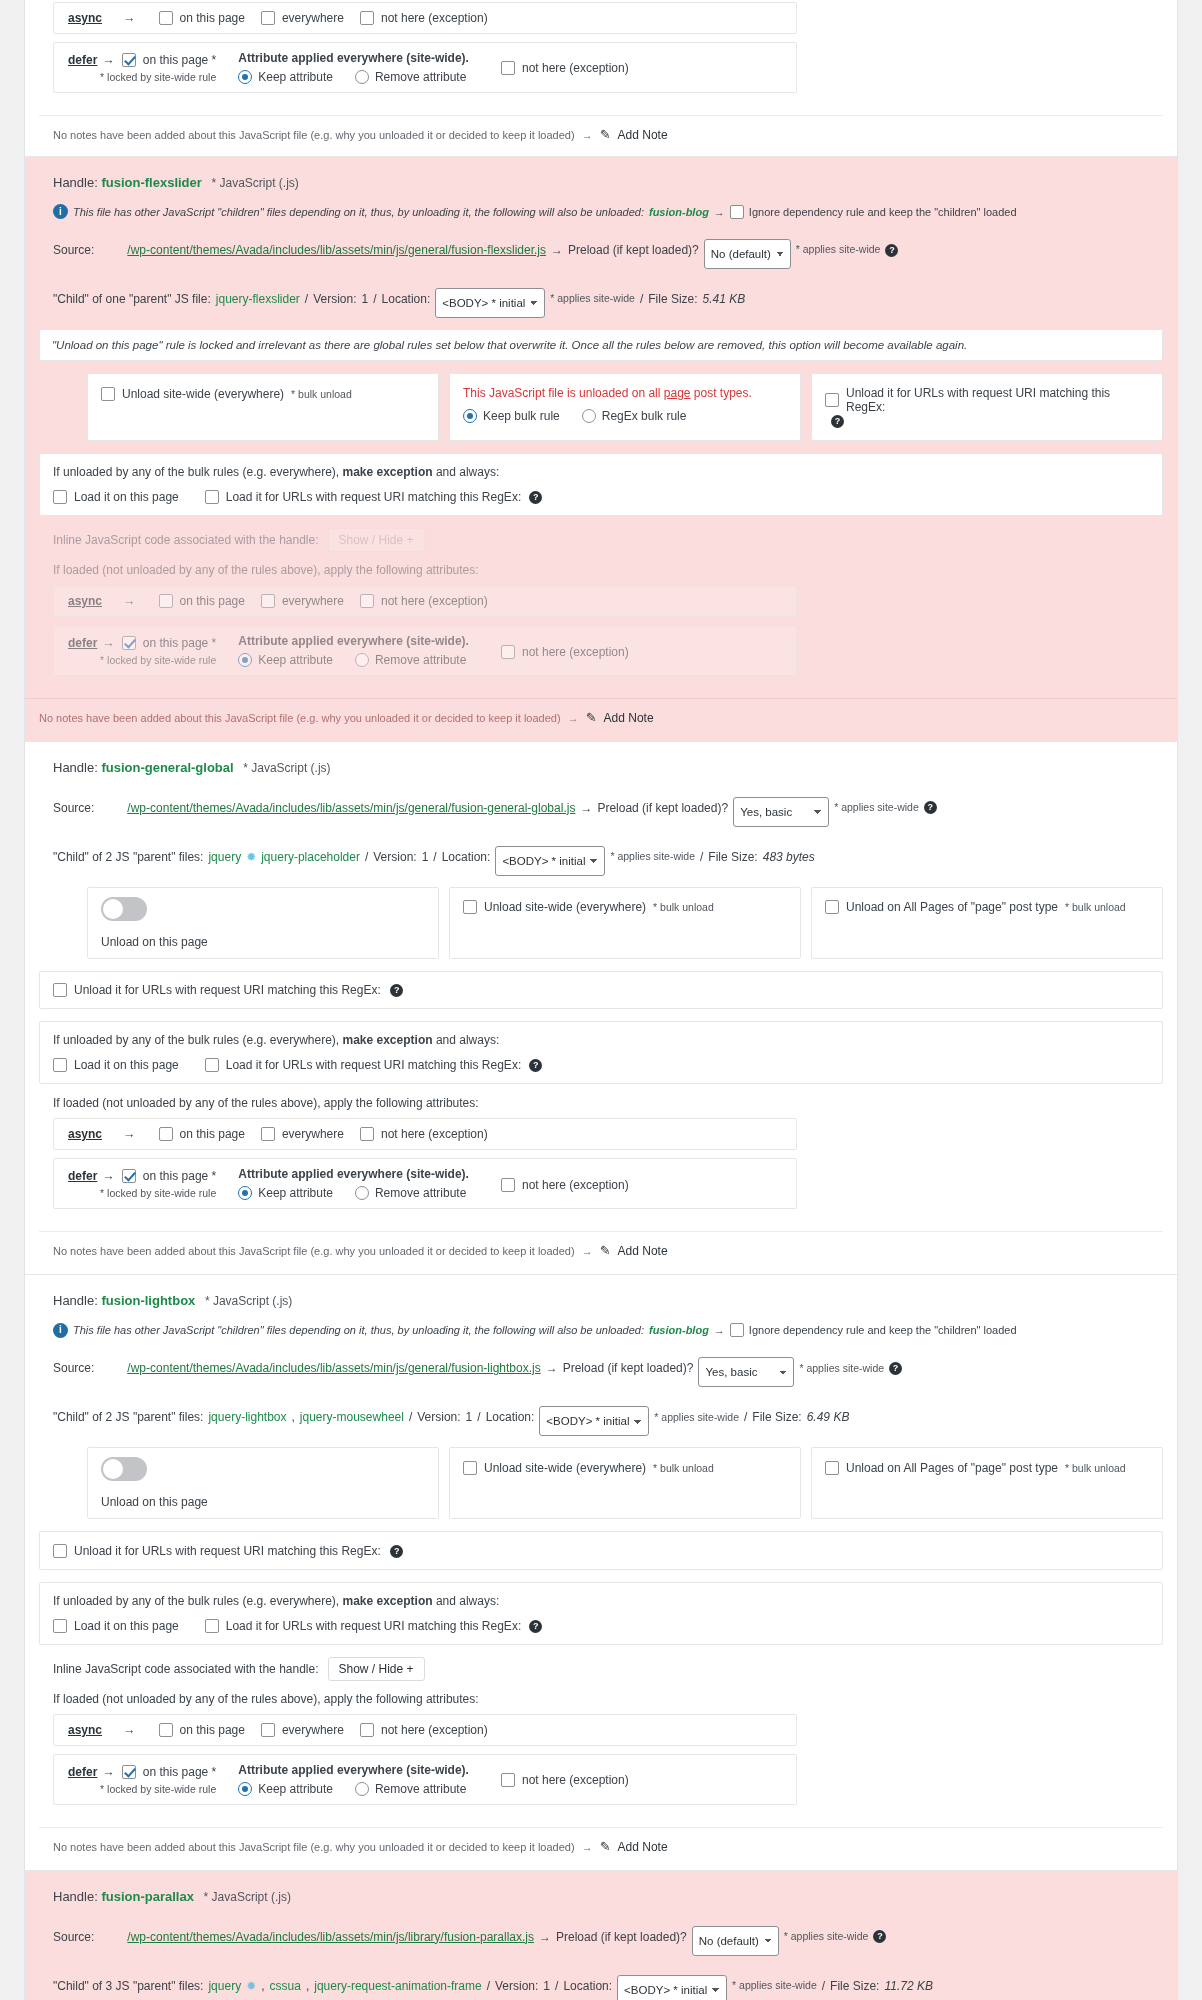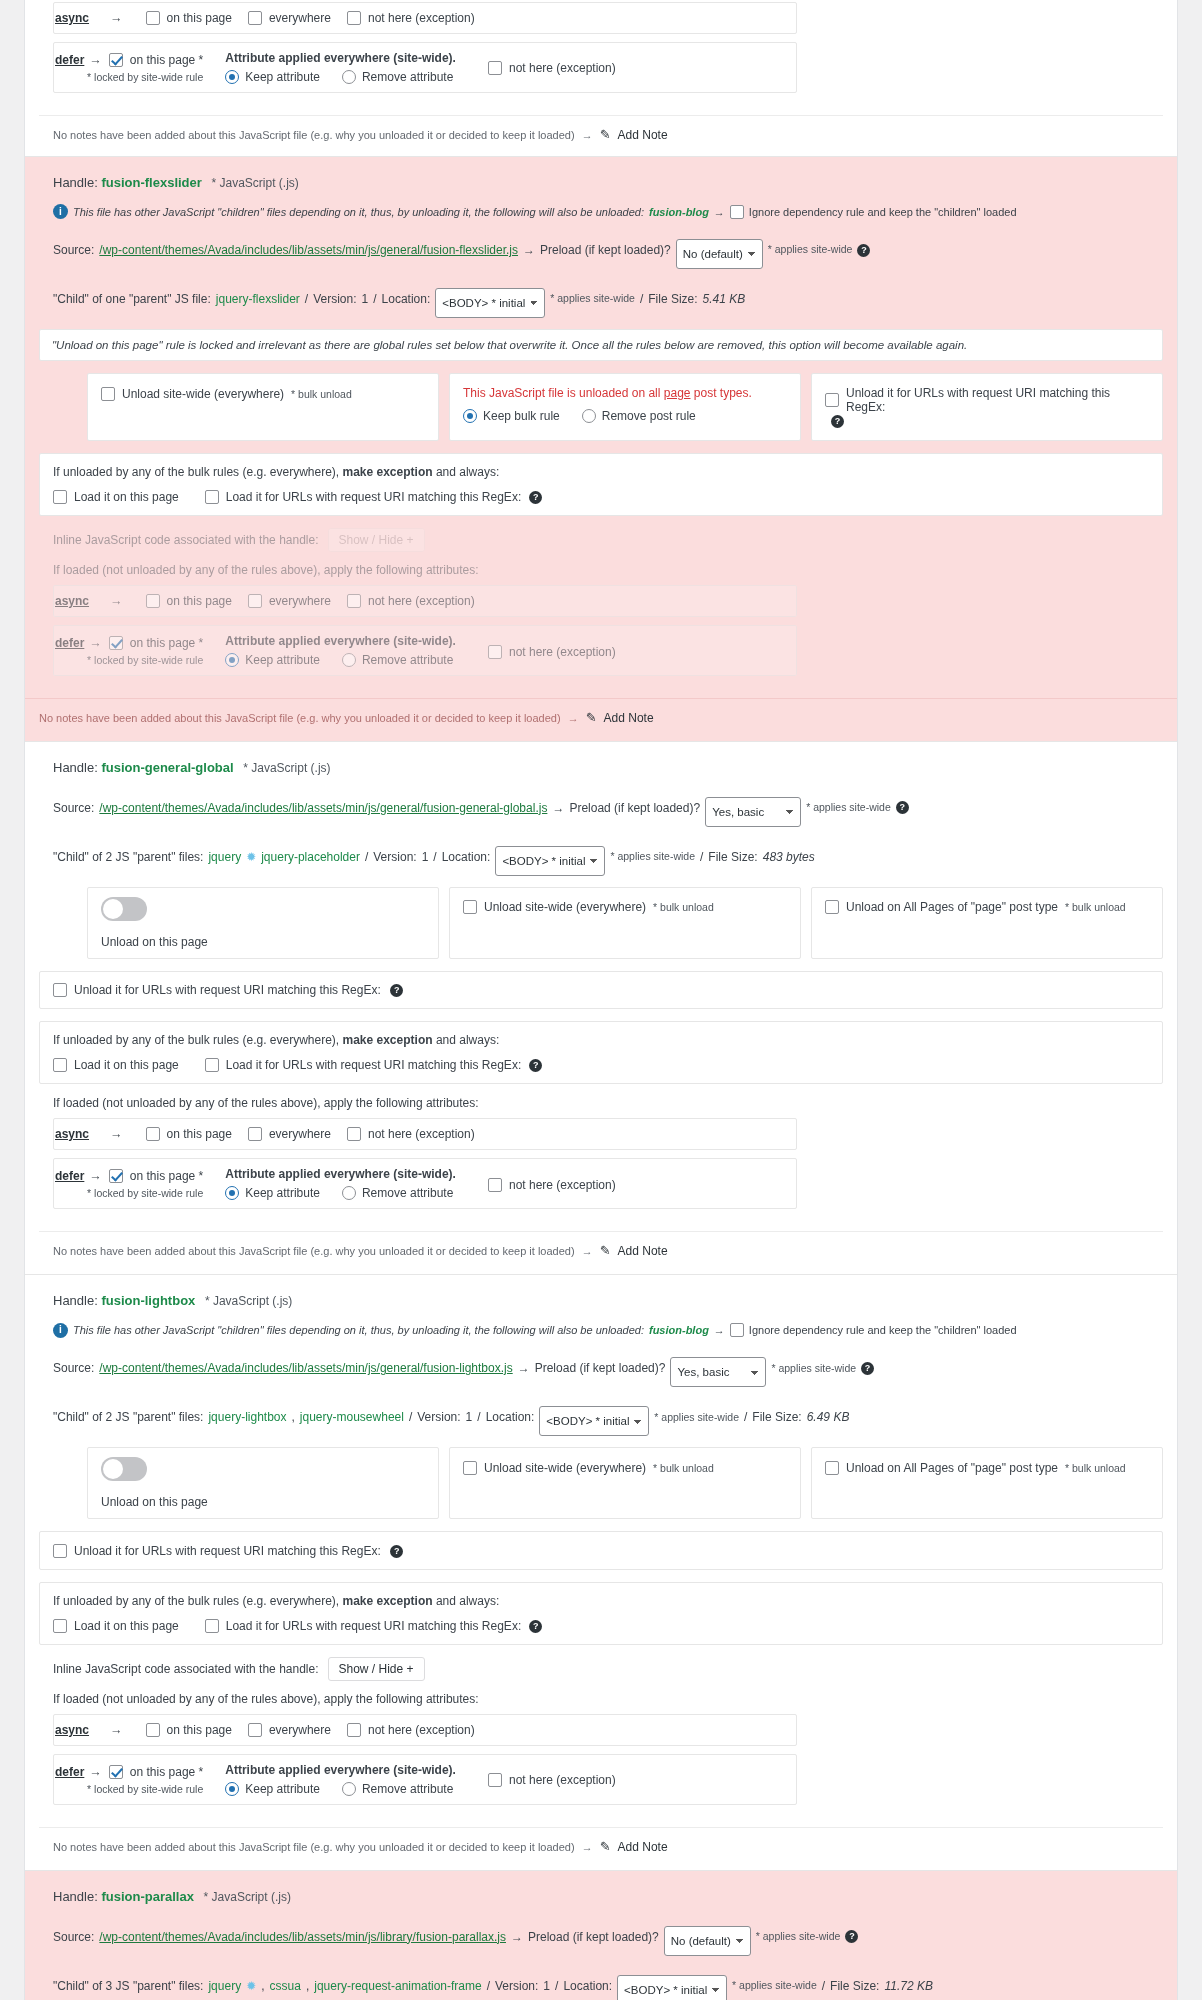--- a/index.html
+++ b/index.html
@@ -43,21 +43,21 @@
   }
   .info-icon {
     width:15px; height:15px; border-radius:50%;
     background:#1f6fa5; color:#fff; font-size:10px; font-weight:bold;
     display:inline-flex; align-items:center; justify-content:center;
     flex:0 0 auto; font-style:normal; line-height:1;
   }
   .green { color:#1d8a4a; font-weight:bold; }
 
   .src-line { font-size:12px; padding-left:14px; display:flex; align-items:center; flex-wrap:wrap; gap:5px; }
-  .src-link { color:#1d7a3e; text-decoration:underline; }
+  .src-link { color:#1d7a3e; text-decoration:underline;margin-left:28px; }
   .meta-line { font-size:12px; padding-left:14px; display:flex; align-items:center; flex-wrap:wrap; gap:5px; }
   .muted-small { font-size:10.5px; color:#50575e; }
   .italic { font-style:italic; }
 
   select.mini {
     font-family:"Liberation Sans", sans-serif;
     font-size:11.5px;
     padding:3px 18px 3px 6px;
     border:1px solid #8c8f94;
     border-radius:3px;
@@ -140,21 +140,21 @@
     font-family:"Liberation Sans", sans-serif;
   }
   .showhide.dis { opacity:.4; }
 
   .attr-head { font-size:12px; padding-left:14px; margin-bottom:8px; }
   .attr-head.dis { opacity:.42; }
 
   .attr-box {
     display:inline-block;
     background:#fff; border:1px solid #e6e6e6; border-radius:2px;
-    padding:8px 1px; margin-left:14px; margin-bottom:8px;
+    padding:8px 14px; margin-left:14px; margin-bottom:8px;
   }
   .attr-box.dis { background:rgba(255,255,255,.35); opacity:.55; }
   .attr-kw { text-decoration:underline; font-weight:bold; color:#2c3338; font-size:12px; }
   .arrow { margin:0 7px 0 5px; }
   .attr-row1 { display:flex; align-items:center; gap:16px; }
   .defer-grid { display:flex; align-items:center; gap:0; }
   .defer-left { padding-right:6px; }
   .defer-mid { padding:0 6px; }
 
   .toggle {
@@ -308,21 +308,21 @@
             <div class="red-txt">
               <span>This JavaScript file is unloaded on all </span><u>page</u><span> post types.</span>
             </div>
             <div style="display:flex;gap:22px;margin-top:9px;">
               <label class="rd">
                   <span class="cir on"></span>
                   <span>Keep bulk rule</span>
                 </label>
               <label class="rd">
                   <span class="cir"></span>
-                  <span>Remove post rule</span>
+                  <span>RegEx bulk rule</span>
                 </label>
             </div>
           </div>
           <div class="box">
             <label class="cb">
               <span class="sq"></span>
               <span>Unload it for URLs with request URI matching this RegEx:</span>
             </label>
             <span class="help" style="margin-left:6px;">?</span>
           </div>

